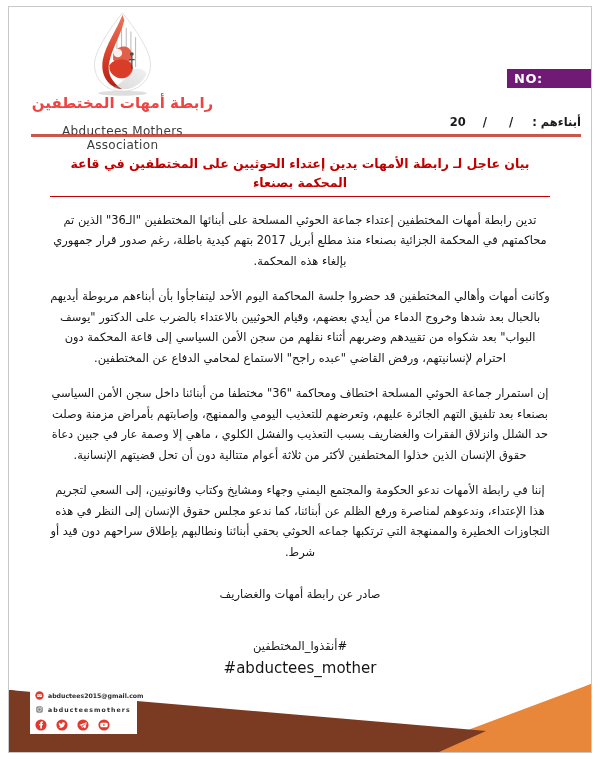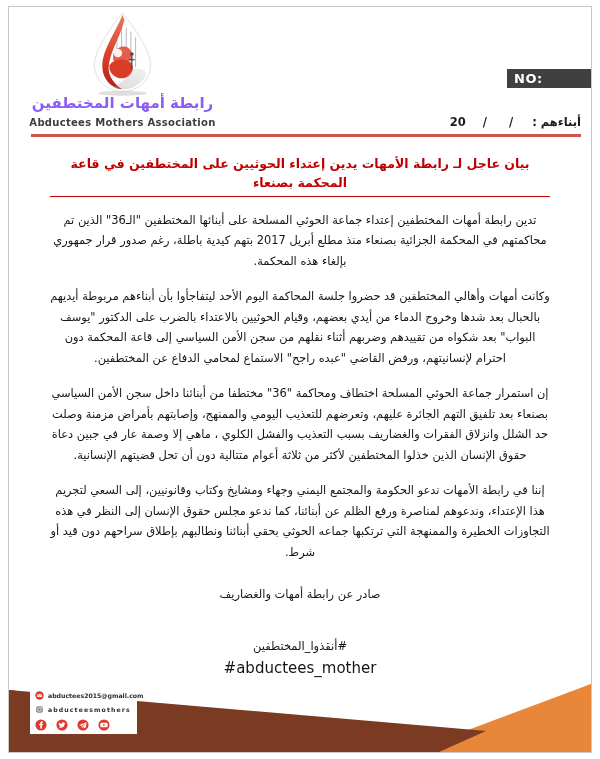--- a/index.html
+++ b/index.html
@@ -57,42 +57,42 @@
   }
   .logo-mark {
     width: 95px;
     height: 86px;
     margin: 0 auto;
     display: block;
   }
   .logo-name-ar {
     font-size: 15px;
     font-weight: bold;
-    color: #8b5cf6;
+    color: #ef4444;
     letter-spacing: 0px;
     margin-top: -2px;
     direction: rtl;
     line-height: 1.1;
   }
   .logo-name-en {
-    font-size: 10px;
-    font-weight: bold;
+    font-size: 12px;
+    font-weight: normal;
     color: #3d3d3d;
     letter-spacing: 0.3px;
     direction: ltr;
-    margin-top: 5px;
+    margin-top: 12px;
   }
 
   .no-band {
     position: absolute;
     top: 62px;
     right: 0px;
     width: 84px;
     height: 19px;
-    background: #404040;
+    background: #701a75;
   }
   .no-band span {
     position: absolute;
     left: 7px;
     top: 2px;
     color: #ffffff;
     font-size: 13px;
     font-weight: bold;
     direction: ltr;
     letter-spacing: 0.5px;

